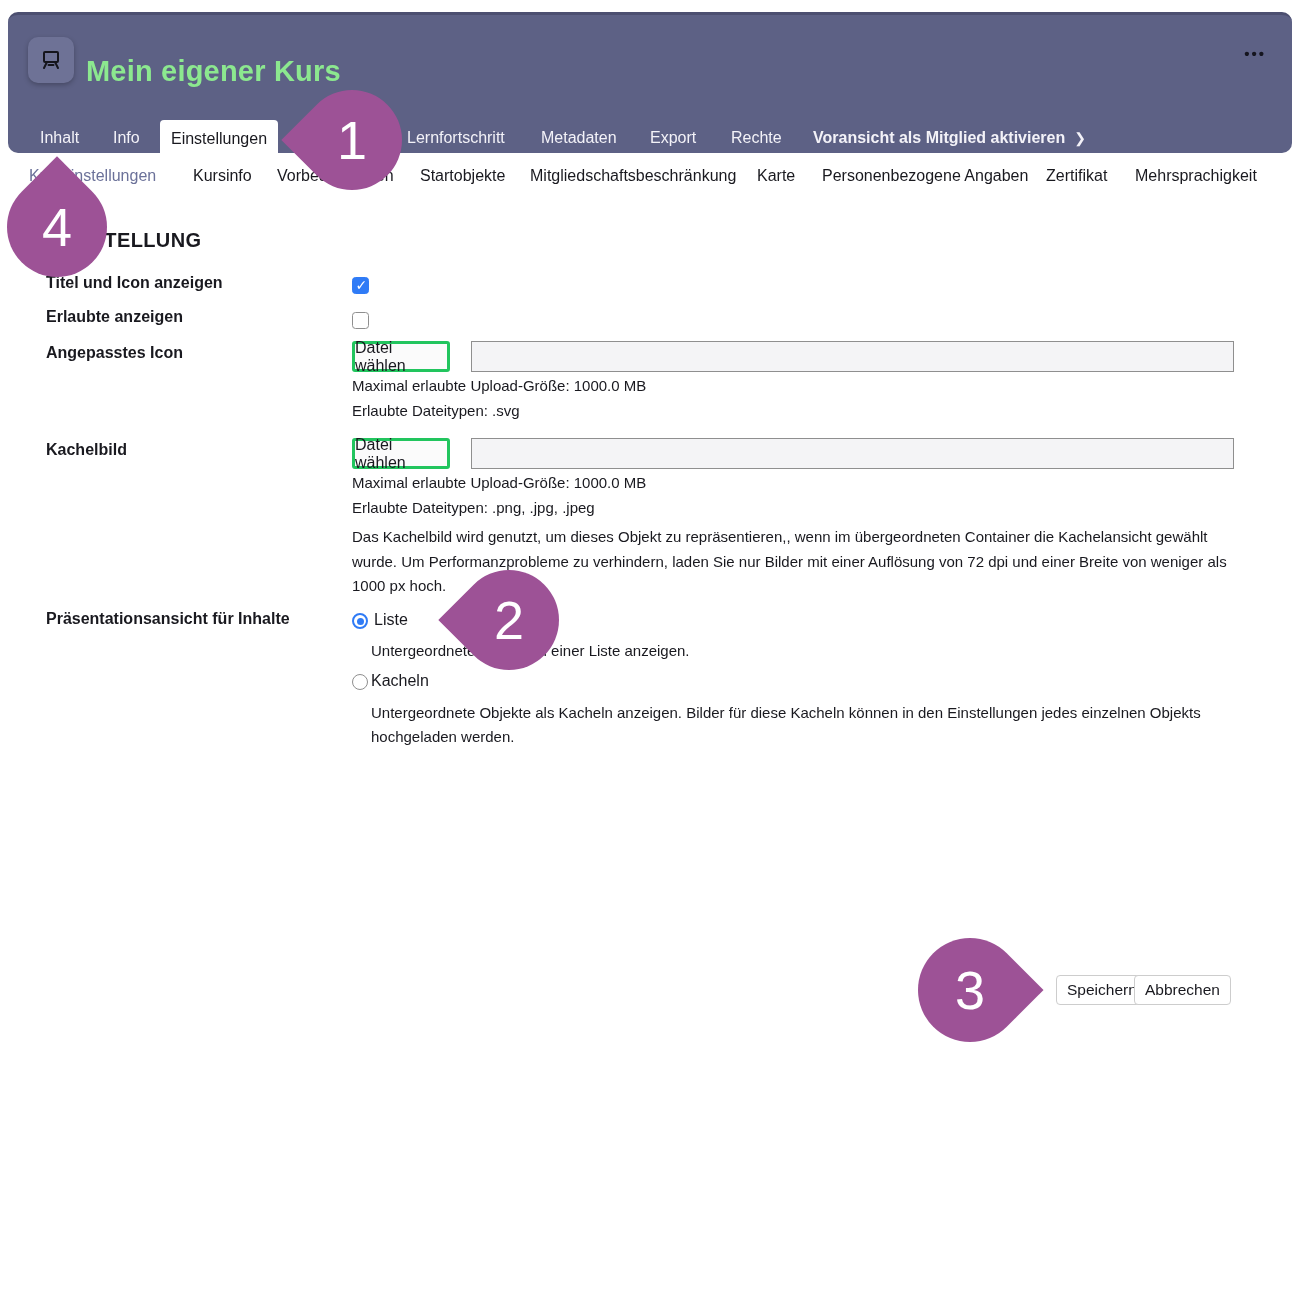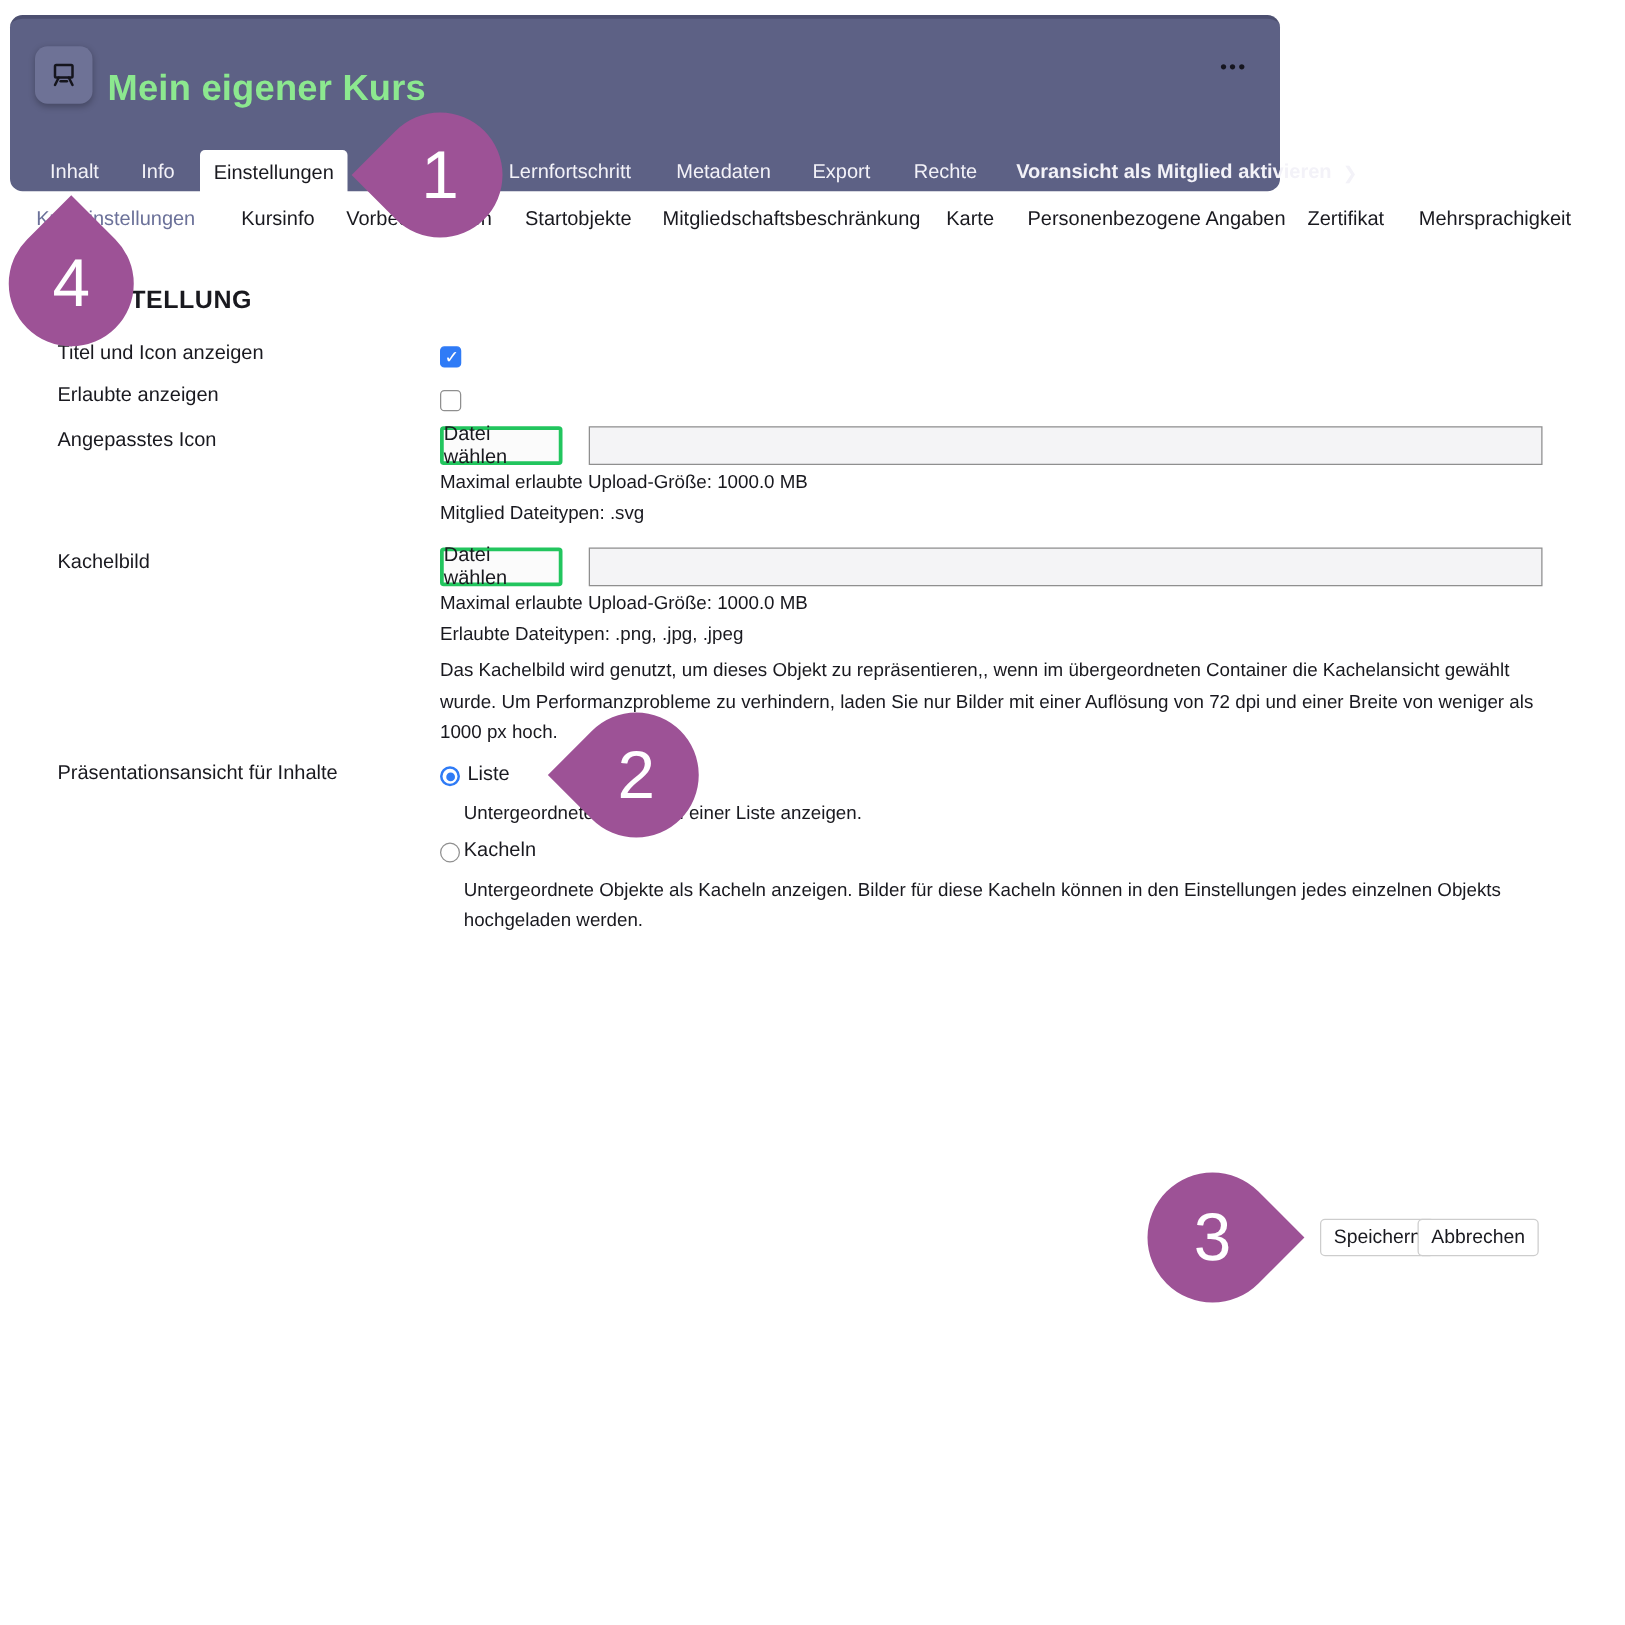--- a/index.html
+++ b/index.html
@@ -1,21 +1,21 @@
 <!DOCTYPE html>
 <html><head>
 <meta charset="utf-8">
 <style>
   * { margin:0; padding:0; box-sizing:border-box; }
   html,body { background:#fff; }
   body { font-family:"Liberation Sans","DejaVu Sans",sans-serif; color:#19191f; }
   #page { position:relative; width:1300px; height:1300px; background:#fff; overflow:hidden; }
 
   
-  .header-card { position:absolute; left:8px; top:12px; width:1016px; height:141px;
+  .header-card { position:absolute; left:8px; top:12px; width:1284px; height:141px;
                  background:#5d6185; border-top:3px solid #4c4f70; border-radius:10px; }
   .icon-tile { position:absolute; left:20px; top:22px; width:46px; height:46px;
                background:#6e7296; border-radius:10px; display:flex; align-items:center;
                justify-content:center; box-shadow:0 2px 5px rgba(0,0,0,.25); }
   .icon-tile svg { display:block; }
   .course-title { position:absolute; left:78px; top:40px; font-size:29px; font-weight:bold;
                   color:#8ce88f; letter-spacing:.2px; }
   .more-actions { position:absolute; right:26px; top:30px; color:#15151f; font-size:15px;
                   letter-spacing:2px; font-weight:bold; cursor:pointer; }
 
@@ -27,21 +27,21 @@
   .tab-preview { display:flex; gap:9px; align-items:center; }
   .tab-preview .chev { font-size:14px; font-weight:bold; }
 
   
   .subtab { position:absolute; top:167px; font-size:16px; color:#19191f; white-space:nowrap; cursor:pointer; }
   .subtab.active { color:#6b7199; }
 
   
   .section-title { position:absolute; left:46px; top:229px; font-size:20px; font-weight:bold;
                    letter-spacing:.4px; color:#19191f; }
-  .flabel { position:absolute; left:46px; font-size:16px; color:#19191f; white-space:nowrap; }
+  .flabel { position:absolute; left:46px; font-size:16px; color:#19191f; white-space:nowrap;font-weight:bold; }
 
   .checkbox { position:absolute; left:352px; width:17px; height:17px; border-radius:3.5px;
               background:#fff; border:1.5px solid #8f8f8f; cursor:pointer; }
   .checkbox.checked { background:#2f7bf6; border-color:#2f7bf6; }
   .checkbox.checked::after { content:"✓"; position:absolute; left:2.5px; top:-1px;
               color:#fff; font-size:14px; font-weight:bold; }
 
   .filegroup { position:absolute; left:352px; height:31px; }
   .filebtn { position:absolute; left:0; top:0; width:98px; height:31px; background:#fbfbfb;
              border:3px solid #22c55e; border-radius:3px; font-size:16px; color:#19191f;
@@ -122,21 +122,21 @@
 
   <div class="flabel" style="top:308px;">Erlaubte anzeigen</div>
   <div class="checkbox" style="top:312px;"></div>
 
   <div class="flabel" style="top:344px;">Angepasstes Icon</div>
   <div class="filegroup" style="top:341px; width:882px;">
     <div class="filebtn">Datei wählen</div>
     <div class="fileinput"></div>
   </div>
   <div class="hint" style="top:377px;">Maximal erlaubte Upload-Größe: 1000.0 MB</div>
-  <div class="hint" style="top:402px;">Mitglied Dateitypen: .svg</div>
+  <div class="hint" style="top:402px;">Erlaubte Dateitypen: .svg</div>
 
   <div class="flabel" style="top:441px;">Kachelbild</div>
   <div class="filegroup" style="top:438px; width:882px;">
     <div class="filebtn">Datei wählen</div>
     <div class="fileinput"></div>
   </div>
   <div class="hint" style="top:474px;">Maximal erlaubte Upload-Größe: 1000.0 MB</div>
   <div class="hint" style="top:499px;">Erlaubte Dateitypen: .png, .jpg, .jpeg</div>
   <div class="para" style="top:525px;">Das Kachelbild wird genutzt, um dieses Objekt zu repräsentieren,, wenn im übergeordneten Container die Kachelansicht gewählt wurde. Um Performanzprobleme zu verhindern, laden Sie nur Bilder mit einer Auflösung von 72 dpi und einer Breite von weniger als 1000 px hoch.</div>
 

